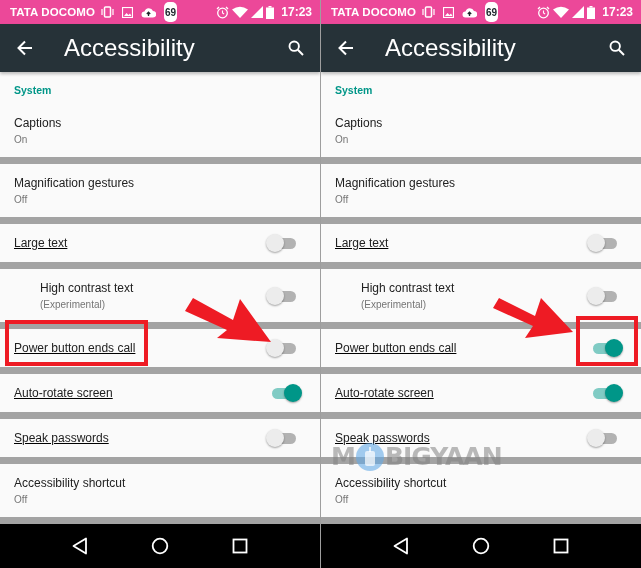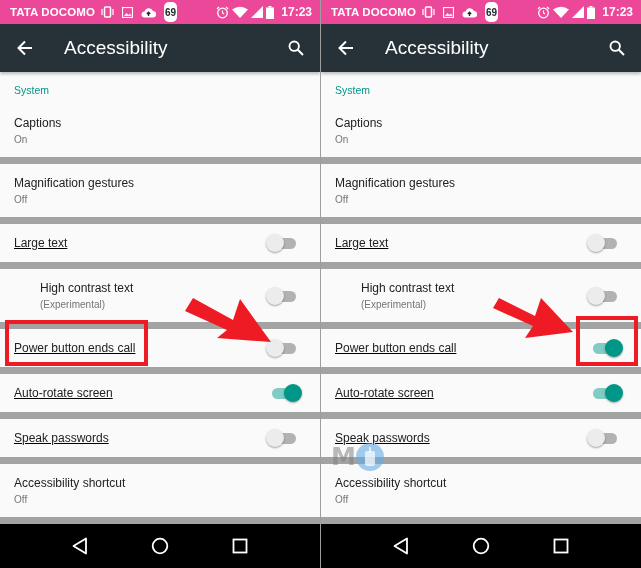--- a/index.html
+++ b/index.html
@@ -15,25 +15,25 @@
   .statusbar .carrier { letter-spacing: 0.1px; }
   .statusbar .icons-left { display: flex; align-items: center; gap: 8px; margin-left: 6px; }
   .statusbar .spacer { flex: 1; }
   .statusbar .icons-right { display: flex; align-items: center; gap: 3px; }
   .statusbar .time { font-weight: bold; font-size: 12px; margin-left: 4px; }
   .sb-icon { display: inline-flex; align-items: center; justify-content: center; }
   .badge69 { background: #fff; color: #20282e; font-size: 10px; font-weight: bold; padding: 10px 1px; height: 13px; line-height: 13px; border-radius: 5px; }
 
   .appbar { position: absolute; top: 24px; left: 0; right: 0; height: 48px; background: #263238; color: #fff; display: flex; align-items: center; box-shadow: 0 2px 3px rgba(0,0,0,0.25); z-index: 2; }
   .appbar .back { width: 50px; height: 48px; display: flex; align-items: center; justify-content: center; }
-  .appbar .title { font-size: 19px; margin-left: 14px; flex: 1; }
+  .appbar .title { font-size: 24px; margin-left: 14px; flex: 1; }
   .appbar .search { width: 48px; height: 48px; display: flex; align-items: center; justify-content: center; }
 
   .list { position: absolute; top: 72px; left: 0; right: 0; bottom: 44px; }
-  .section-header { height: 32px; padding: 12px 0 0 14px; color: #009688; font-size: 10.5px; font-weight: normal; }
+  .section-header { height: 32px; padding: 12px 0 0 14px; color: #009688; font-size: 10.5px; font-weight: bold; }
   .item { position: relative; border-bottom: 7px solid #a3a3a3; padding-left: 14px; display: flex; flex-direction: column; justify-content: center; }
   .item.two-line { height: 60px; }
   .item.one-line { height: 45px; text-decoration: underline; }
   .item.two-line-toggle { height: 60px; padding-left: 40px; }
   .item .primary { font-size: 12px; color: #212121; }
   .item .secondary { font-size: 10px; color: #757575; margin-top: 4px; }
 
   .switch { position: absolute; right: 22px; top: 50%; width: 32px; height: 18px; margin-top: -9px; }
   .switch .track { position: absolute; left: 2px; top: 4px; width: 28px; height: 11px; border-radius: 6px; background: #b2b2b2; }
   .switch .thumb { position: absolute; top: 0; left: 0; width: 18px; height: 18px; border-radius: 50%; background: #ececec; box-shadow: 0 1px 2px rgba(0,0,0,0.35); }
@@ -343,14 +343,15 @@
   </svg>
 
   <div class="watermark">
     <span>M</span>
     <span class="logo">
       <svg width="14" height="20" viewBox="0 0 14 20">
           <rect x="2" y="4" width="10" height="15" rx="2" fill="rgba(255,255,255,0.7)"></rect>
           <rect x="6" y="0" width="2" height="5" fill="rgba(255,255,255,0.7)"></rect>
         </svg>
     </span>
+    <span>BIGYAAN</span>
   </div>
 </div>
 
 </body></html>

